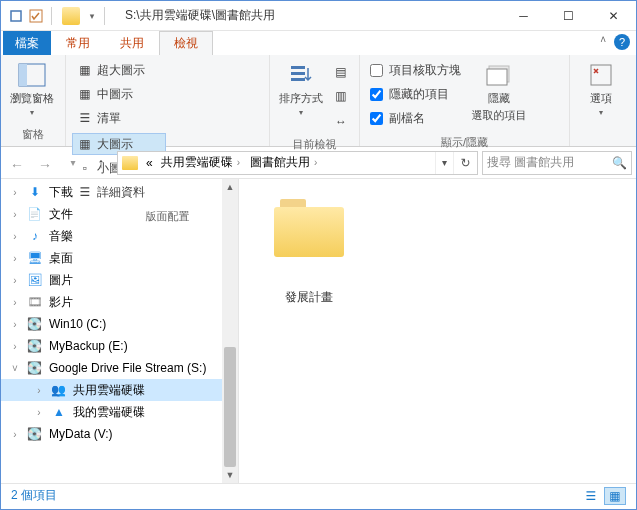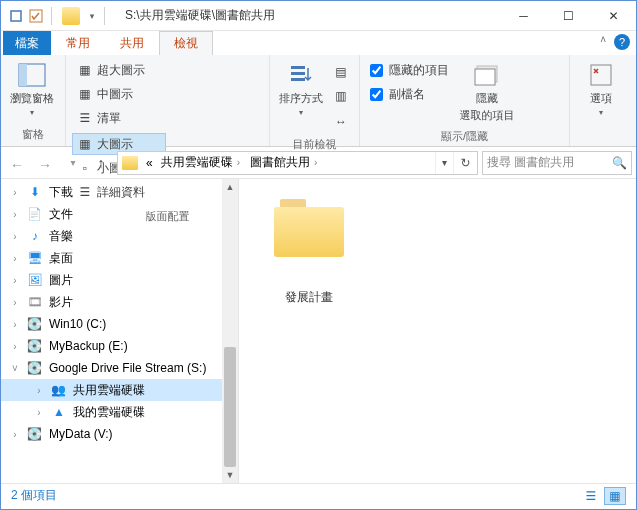--- a/index.html
+++ b/index.html
@@ -198,20 +198,24 @@
             <span class="ico">↔</span>
           </span>
       </div>
     </div>
     <div class="rg-label">目前檢視</div>
   </div>
 
   <div class="ribbon-group" style="width:210px">
     <div class="rg-body">
       <div class="stack">
+        <label class="chk">
+            <input type="checkbox" style="">
+            <span>項目核取方塊</span>
+          </label>
         <label class="chk">
             <input type="checkbox" checked="" style="">
             <span>隱藏的項目</span>
           </label>
         <label class="chk">
             <input type="checkbox" checked="" style="">
             <span>副檔名</span>
           </label>
       </div>
       <div class="rbtn-big" style="width:60px">

